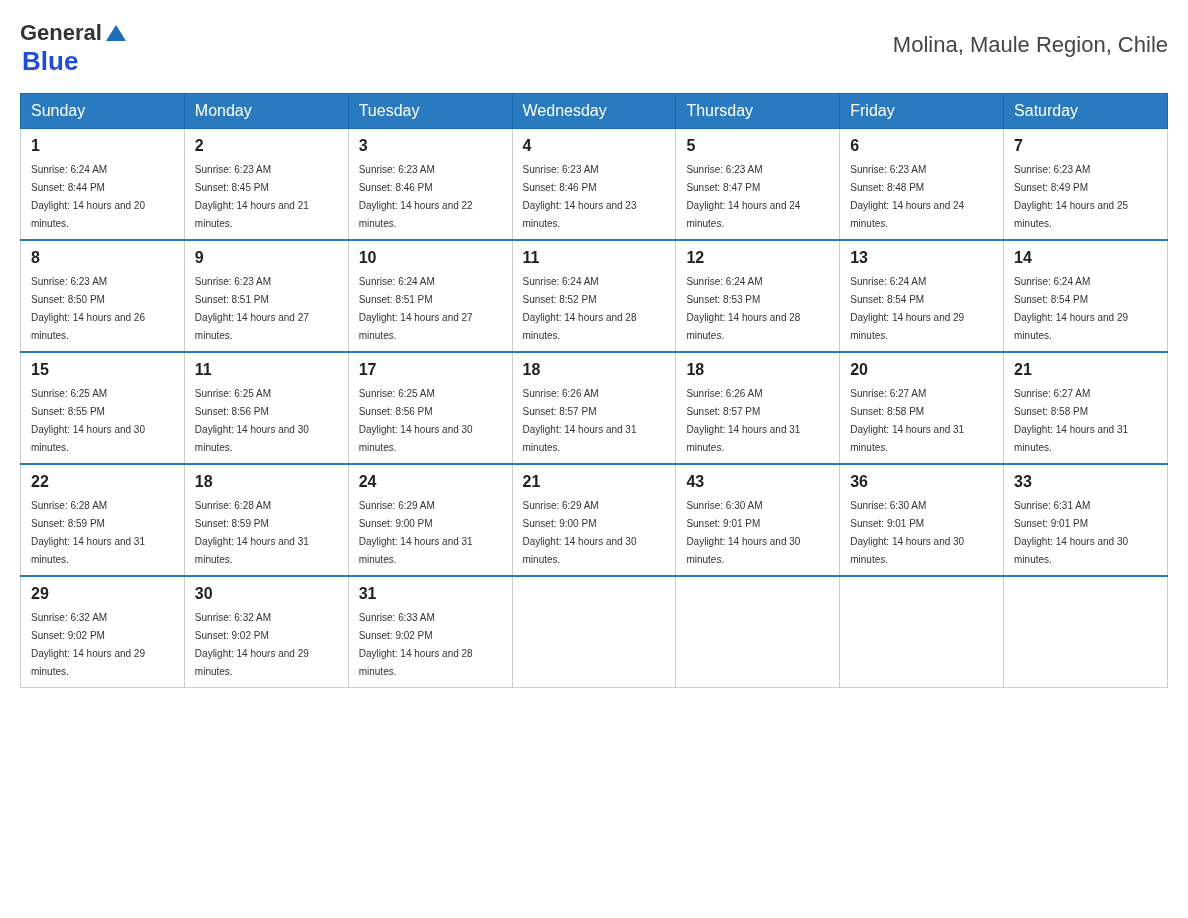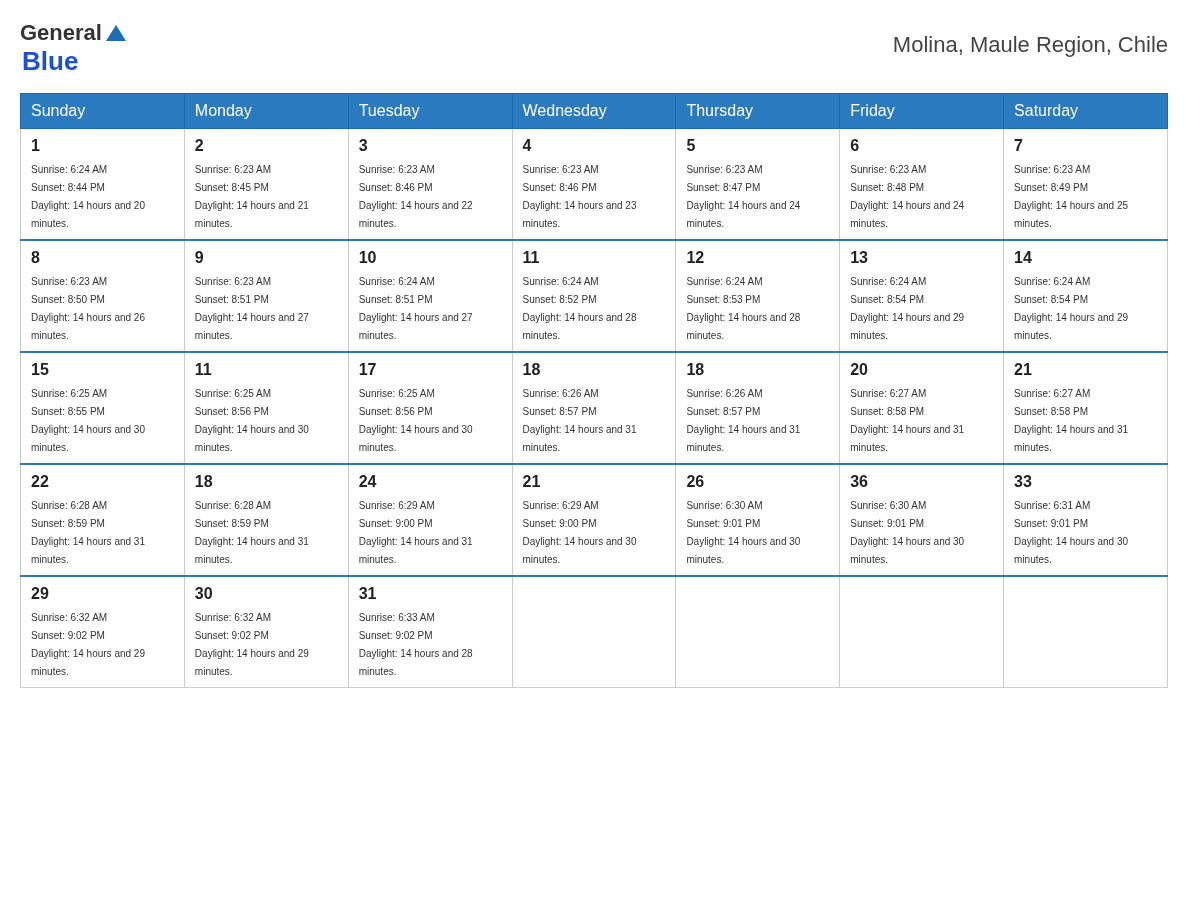--- a/index.html
+++ b/index.html
@@ -222,21 +222,21 @@
       </td>
         <td>
         <span class="day-number">24</span>
         <span class="day-info">Sunrise: 6:29 AM<br>Sunset: 9:00 PM<br>Daylight: 14 hours and 31 minutes.</span>
       </td>
         <td>
         <span class="day-number">21</span>
         <span class="day-info">Sunrise: 6:29 AM<br>Sunset: 9:00 PM<br>Daylight: 14 hours and 30 minutes.</span>
       </td>
         <td>
-        <span class="day-number">26</span>
+        <span class="day-number">43</span>
         <span class="day-info">Sunrise: 6:30 AM<br>Sunset: 9:01 PM<br>Daylight: 14 hours and 30 minutes.</span>
       </td>
         <td>
         <span class="day-number">36</span>
         <span class="day-info">Sunrise: 6:30 AM<br>Sunset: 9:01 PM<br>Daylight: 14 hours and 30 minutes.</span>
       </td>
         <td>
         <span class="day-number">33</span>
         <span class="day-info">Sunrise: 6:31 AM<br>Sunset: 9:01 PM<br>Daylight: 14 hours and 30 minutes.</span>
       </td>

